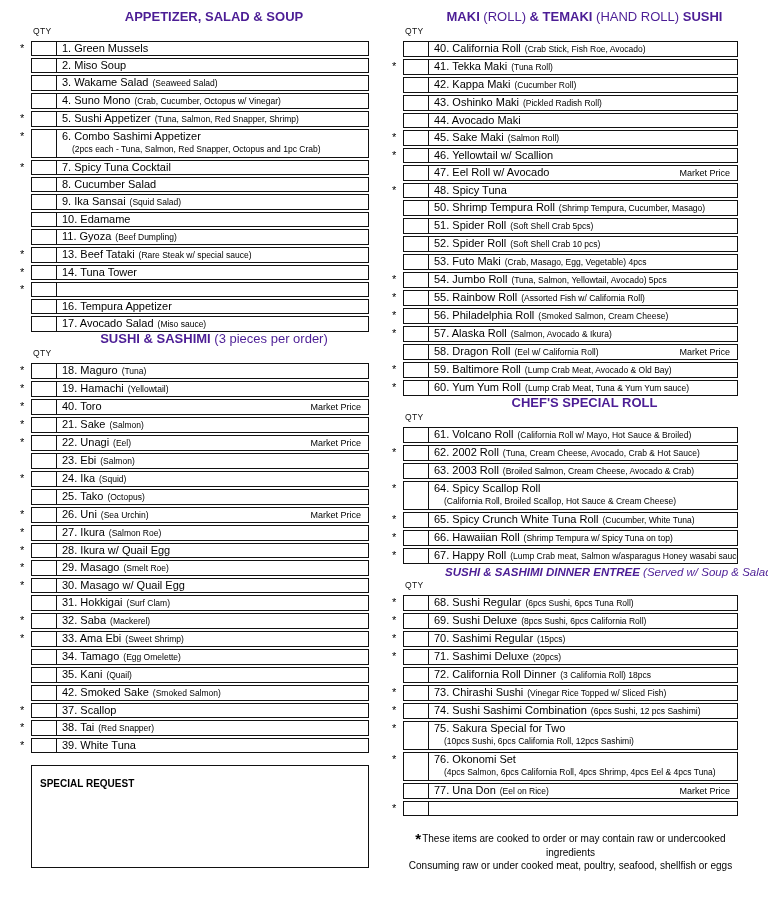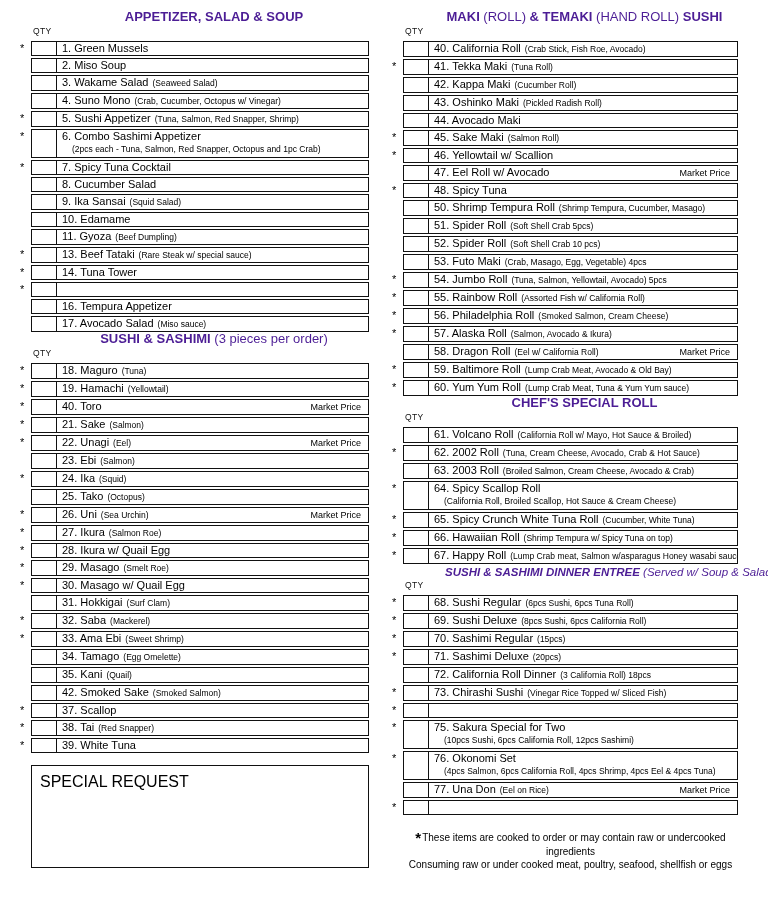--- a/index.html
+++ b/index.html
@@ -59,21 +59,21 @@
   .item-name { font-size: 11px; color: #000; }
   .item-desc { font-size: 8.5px; margin-left: 4px; color: #000; }
   .item-price { font-size: 9px; margin-left: auto; margin-right: 3px; color: #000; }
   .l2 { font-size: 8.5px; line-height: 12px; padding: 0 0 2px 10px; white-space: nowrap; color: #000; }
 
   .special-request {
     margin: 12px 0 0 11px; height: 87px;
     border: 1.5px solid #111;
     padding: 7px 8px; box-sizing: content-box;
   }
-  .sr-label { font-size: 16px; font-weight: normal; color: #000; }
+  .sr-label { font-size: 10px; font-weight: bold; color: #000; }
 
   .footnote {
     margin: 14px 0 0 11px; text-align: center;
     font-size: 10px; line-height: 13.5px; color: #000;
   }
   .fn-star {
     font-size: 15px; font-weight: bold;
     position: relative; top: 2px; margin-right: 1px;
   }
 </style>
@@ -790,20 +790,26 @@
               <div class="item-cell">
                 <div class="l1">
                   <span class="item-name">73. Chirashi Sushi</span>
                   <span class="item-desc">(Vinegar Rice Topped w/ Sliced Fish)</span>
                 </div>
               </div>
             </div>
             <div class="row">
               <span class="star">*</span>
               <span class="qty-cell"></span>
+              <div class="item-cell">
+                <div class="l1">
+                  <span class="item-name">74. Sushi Sashimi Combination</span>
+                  <span class="item-desc">(6pcs Sushi, 12 pcs Sashimi)</span>
+                </div>
+              </div>
             </div>
             <div class="row row2">
               <span class="star">*</span>
               <span class="qty-cell"></span>
               <div class="item-cell">
                 <div class="l1">
                   <span class="item-name">75. Sakura Special for Two</span>
                 </div>
                 <div class="l2">(10pcs Sushi, 6pcs California Roll, 12pcs Sashimi)</div>
               </div>

